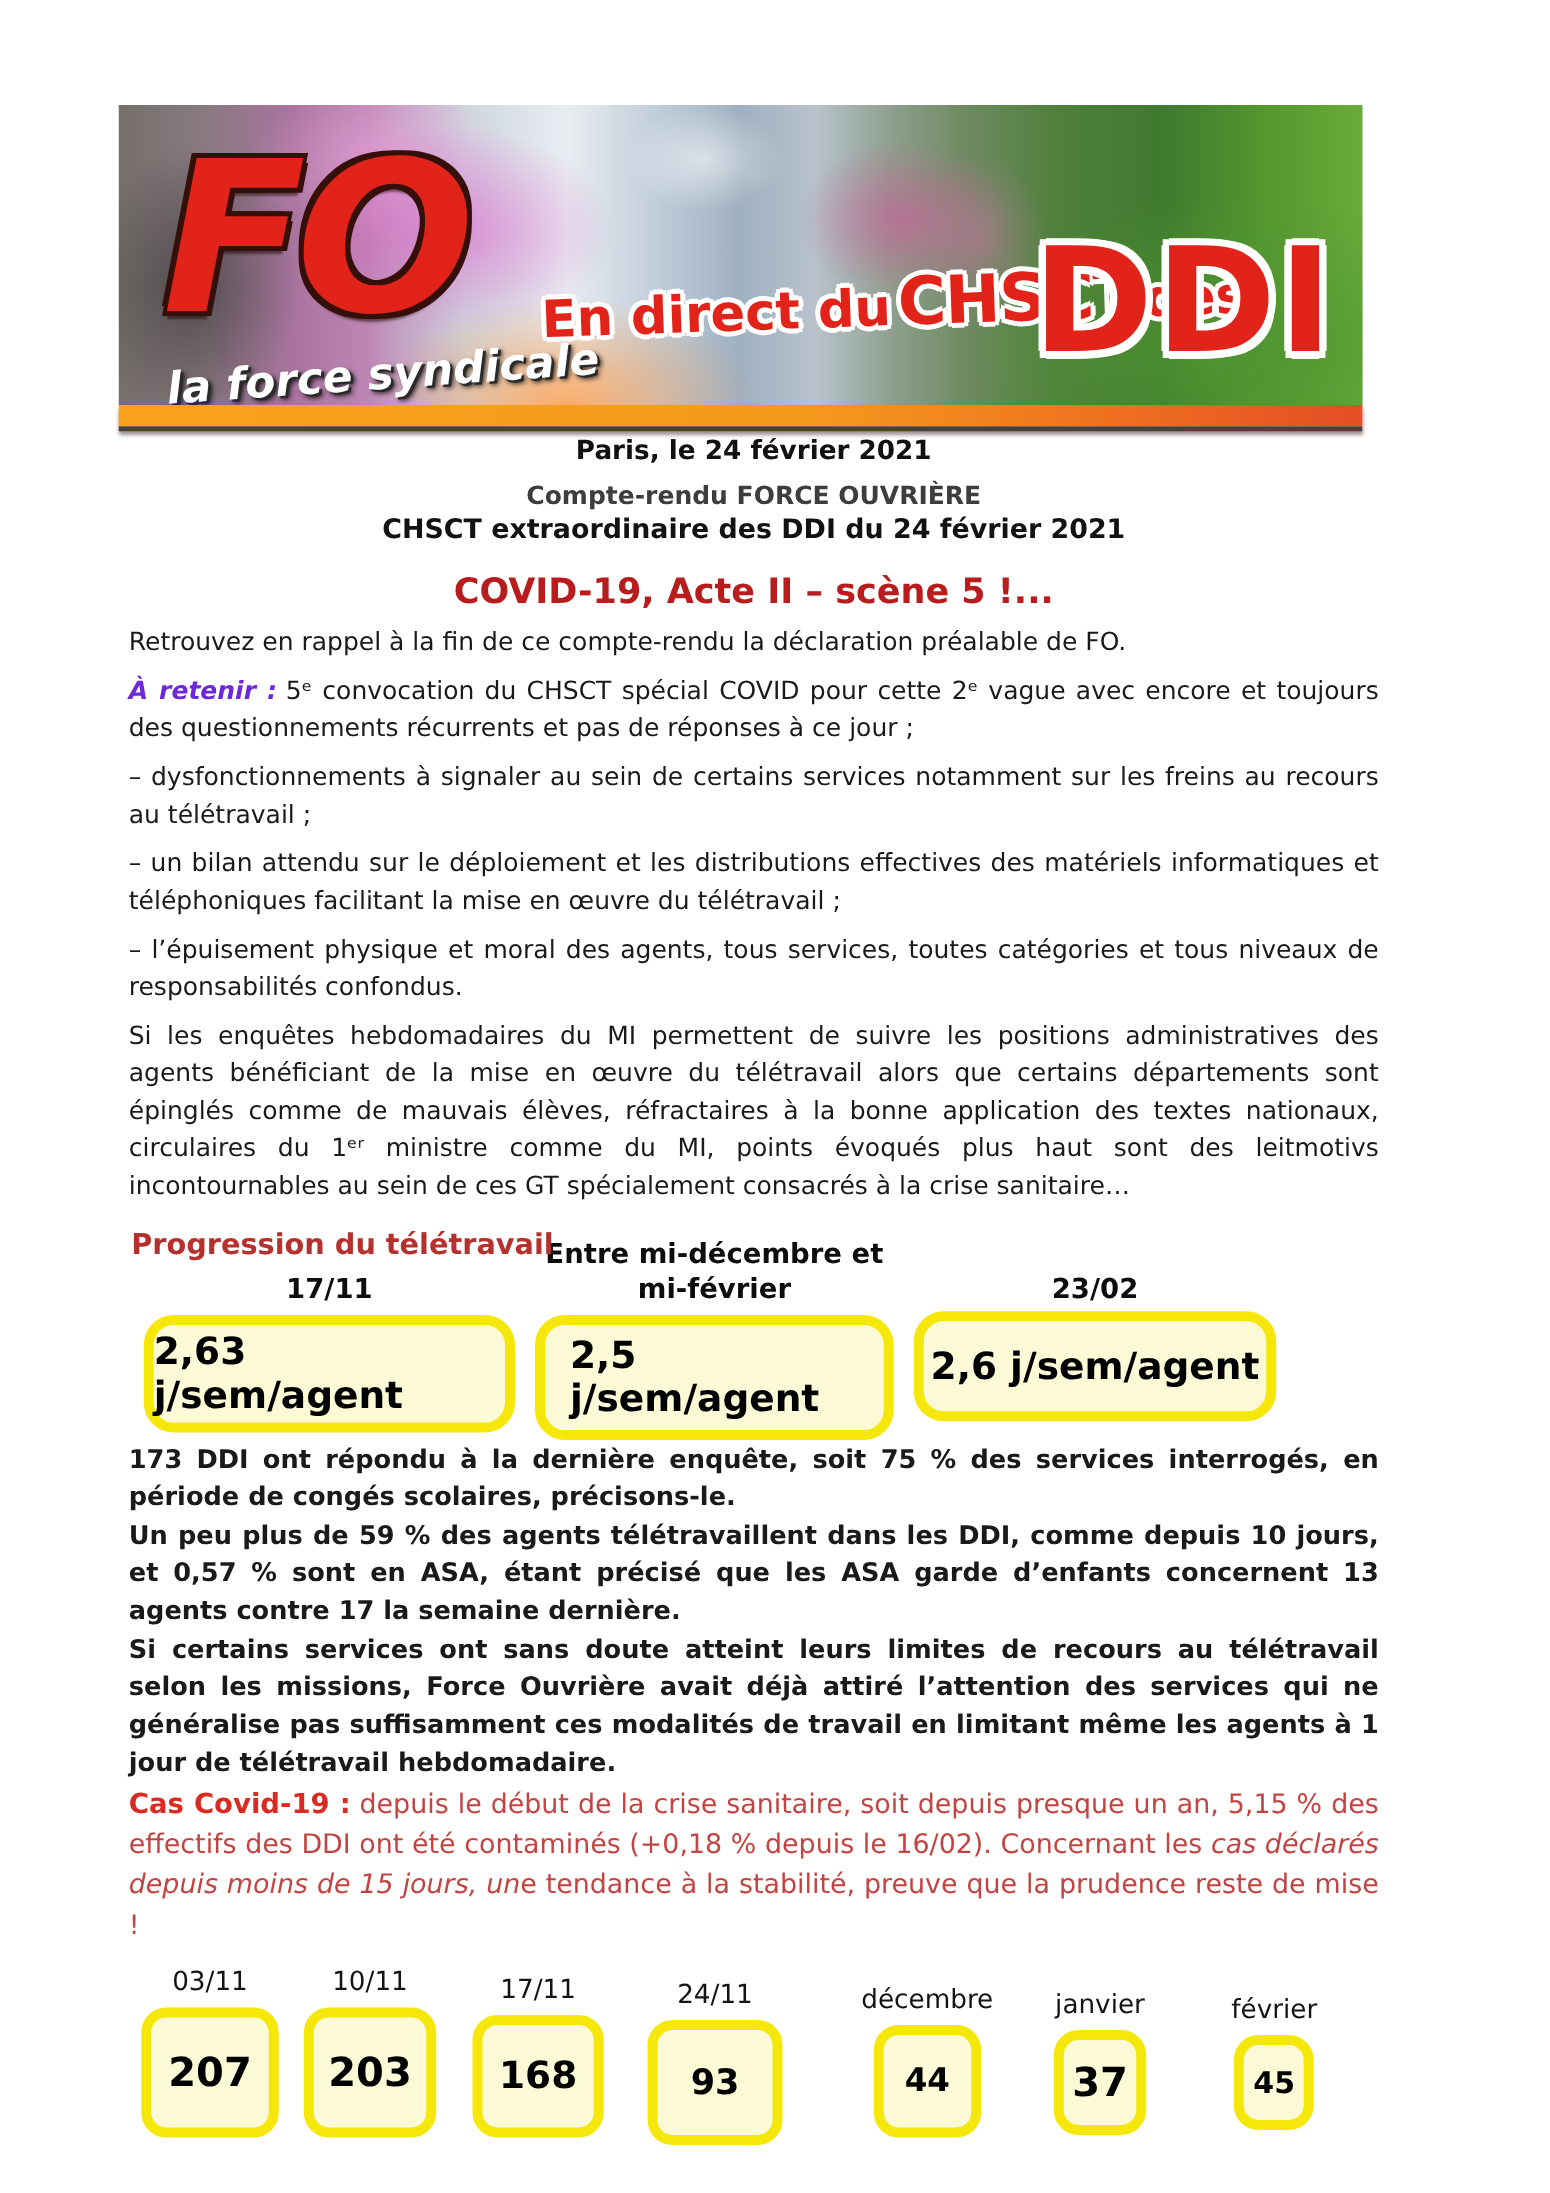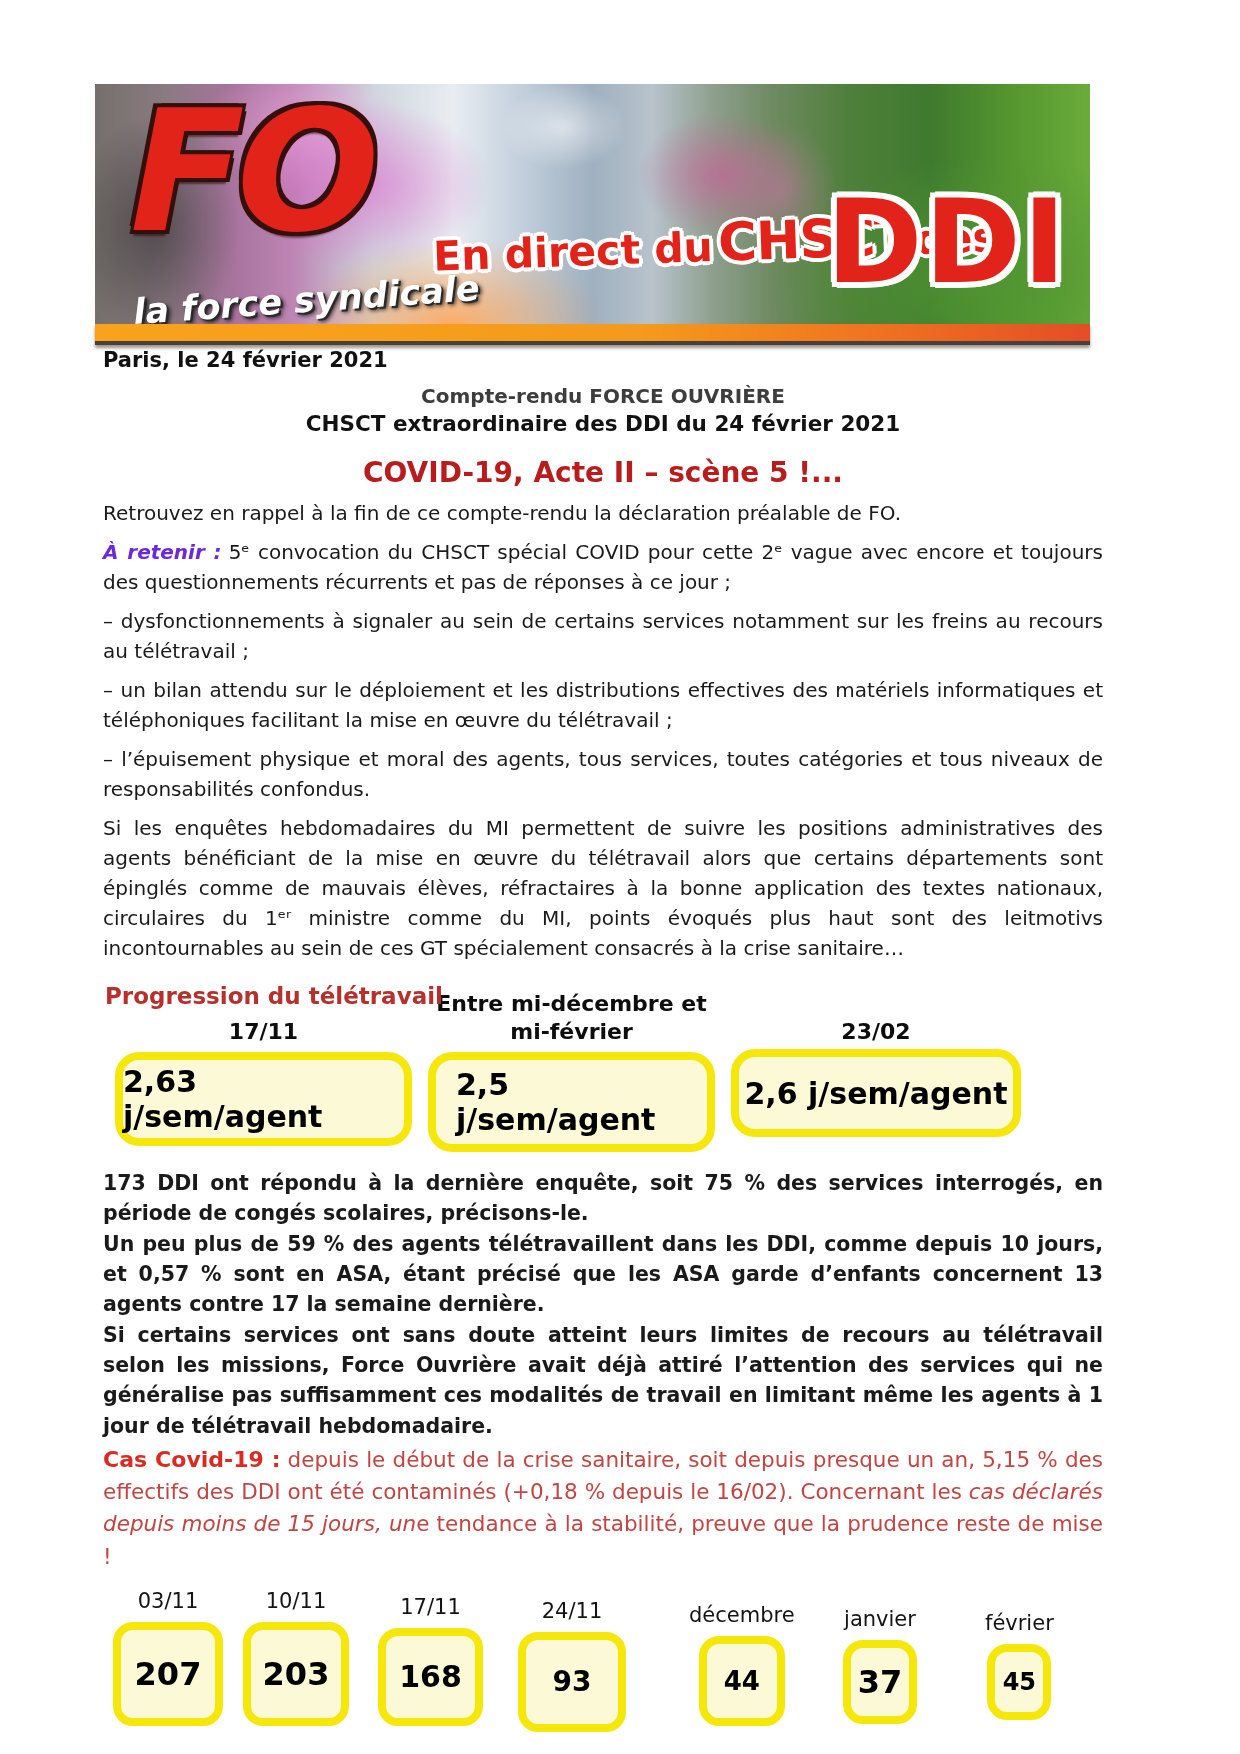--- a/index.html
+++ b/index.html
@@ -17,21 +17,21 @@
       radial-gradient(ellipse 300px 160px at 90% 80%, rgba(80,150,50,.85), rgba(80,150,50,0) 75%),
       linear-gradient(90deg,#75706b 0%,#8a7a82 7%,#a8739d 14%,#bd86b4 20%,#cfd6de 28%,
         #e9edf2 36%,#bccad8 44%,#9fb0c0 50%,#b8c3cc 56%,#8fa08f 62%,#6f8a62 68%,
         #4e7f3a 76%,#3f7a2e 84%,#55962f 92%,#6aab3a 100%);
   }
   .banner-shade{position:absolute;inset:0;background:
       radial-gradient(ellipse 120px 160px at 6% 60%, rgba(40,38,40,.55), rgba(40,38,40,0) 70%),
       radial-gradient(ellipse 90px 60px at 47% 18%, rgba(255,255,255,.55), rgba(255,255,255,0) 70%),
       radial-gradient(ellipse 80px 100px at 69% 45%, rgba(190,120,160,.55), rgba(190,120,160,0) 70%);}
   .fo-logo{
-    position:absolute;left:35px;top:4px;font-size:168px;line-height:1;
+    position:absolute;left:35px;top:23px;font-size:168px;line-height:1;
     font-weight:bold;font-style:italic;color:#e2231a;letter-spacing:-8px;
     text-shadow:-4px -4px 0 #35100a,4px -4px 0 #35100a,-4px 4px 0 #35100a,4px 4px 0 #35100a,
                  0 6px 2px rgba(30,10,5,.55);
   }
   .fo-sub{
     position:absolute;left:38px;top:196px;font-size:35px;font-weight:bold;font-style:italic;
     color:#ffffff;transform:rotate(-4deg);letter-spacing:0px;white-space:nowrap;
     text-shadow:2px 2px 0 #2a2a2a,3px 3px 4px rgba(0,0,0,.8);
   }
   .banner-tagline{
@@ -49,21 +49,21 @@
                  -6px 0 0 #fff,6px 0 0 #fff,0 -6px 0 #fff,0 6px 0 #fff;
   }
   .orange-bar{
     position:absolute;left:95px;top:324px;width:995px;height:17px;
     background:linear-gradient(90deg,#f9a21b 0%,#f59a1c 55%,#ef7020 80%,#e44d26 100%);
     border-bottom:4px solid #4a403a;box-shadow:0 3px 3px rgba(60,45,35,.5);
   }
 
   
   .content{position:absolute;left:103px;top:348px;width:1000px;}
-  .dateline{text-align:left;font-weight:bold;font-size:21px;color:#111;}
+  .dateline{text-align:center;font-weight:bold;font-size:21px;color:#111;}
   .h-sub{margin-top:12px;text-align:center;font-weight:bold;font-size:20px;color:#3d3d3d;}
   .h-main{text-align:center;font-weight:bold;font-size:21.5px;color:#121212;margin-top:3px;}
   .h-covid{text-align:center;font-weight:bold;font-size:28px;color:#b91c1c;margin-top:20px;}
   .intro{margin-top:18px;font-size:18.5px;}
   p.body{margin:9px 0 0 0;font-size:20px;line-height:1.5;text-align:justify;}
   .inline-label{font-weight:bold;color:#6d28d9;margin-right:7px;font-style:italic;}
   .red-label{font-weight:bold;color:#d92b21;margin-right:7px;font-size:22px;}
   p.bold{font-weight:bold;margin:0;font-size:20.5px;line-height:1.48;text-align:justify;}
   p.redpara{margin:2px 0 0 0;color:#c24543;font-size:21.5px;line-height:1.5;text-align:justify;}
   .ital{font-style:italic;}
@@ -145,21 +145,21 @@
           <div class="tele-label">Entre mi-décembre et mi-février</div>
           <div class="tele-box">2,5 j/sem/agent</div>
         </div>
         <div class="tele-col">
           <div class="tele-label">23/02</div>
           <div class="tele-box">2,6 j/sem/agent</div>
         </div>
       </div>
     </div>
 
-    <div style="margin-top:16px;">
+    <div style="">
       <p class="bold">173 DDI ont répondu à la dernière enquête, soit 75 % des services interrogés, en période de congés scolaires, précisons-le.</p>
       <p class="bold">Un peu plus de 59 % des agents télétravaillent dans les DDI, comme depuis 10 jours, et 0,57 % sont en ASA, étant précisé que les ASA garde d’enfants concernent 13 agents contre 17 la semaine dernière.</p>
       <p class="bold">Si certains services ont sans doute atteint leurs limites de recours au télétravail selon les missions, Force Ouvrière avait déjà attiré l’attention des services qui ne généralise pas suffisamment ces modalités de travail en limitant même les agents à 1 jour de télétravail hebdomadaire.</p>
     </div>
 
     <p class="redpara"><span class="red-label">Cas Covid-19 :</span><span>depuis le début de la crise sanitaire, soit depuis presque un an, 5,15 % des effectifs des DDI ont été contaminés (+0,18 % depuis le 16/02). Concernant les </span><span class="ital">cas déclarés depuis moins de 15 jours, un</span><span>e tendance à la stabilité, preuve que la prudence reste de mise !</span></p>
 
     <div class="stats">
       <div class="stat-col">
         <div class="stat-date">03/11</div>

